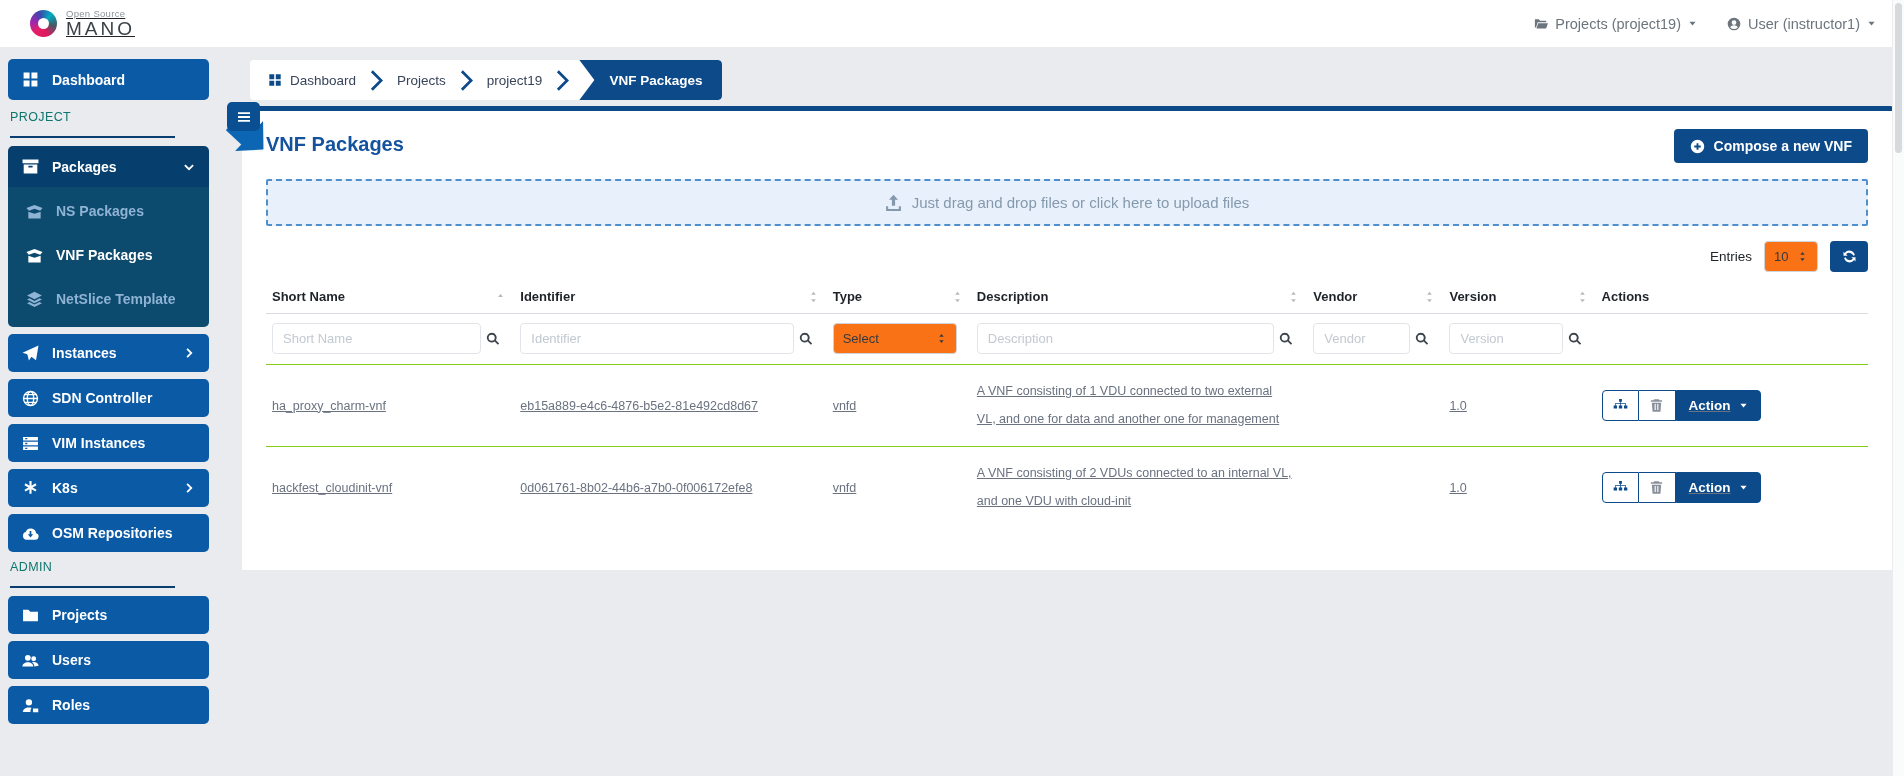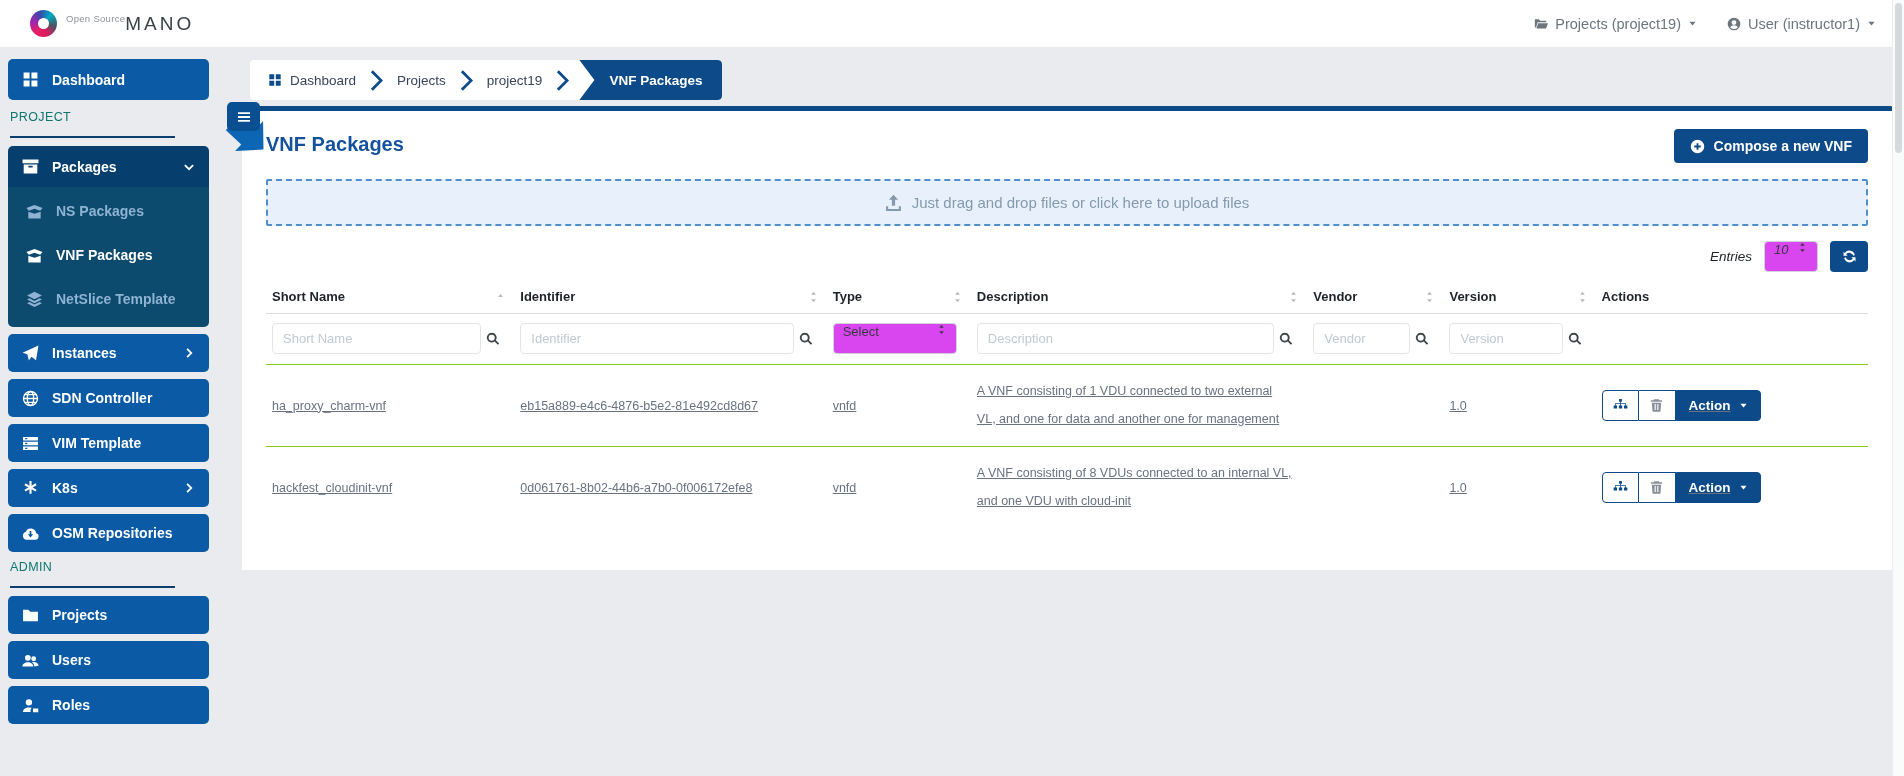--- a/index.html
+++ b/index.html
@@ -20,21 +20,21 @@
   .logo { display:flex; align-items:center; gap:9px; }
   .logo-swirl {
     width:27px; height:27px; border-radius:50%;
     background:conic-gradient(from 220deg,#e91e63,#9c27b0,#3949ab,#00acc1,#455a64,#d81b60,#e91e63);
     position:relative;
   }
   .logo-swirl::after {
     content:""; position:absolute; left:8px; top:8px; width:11px; height:11px;
     border-radius:50%; background:#fff;
   }
-  .logo-text { display:flex; flex-direction:row; line-height:1.05; }
+  .logo-text { display:flex; flex-direction:column; line-height:1.05;text-decoration:underline; }
   .logo-top { font-size:9.5px; color:#8d9399; letter-spacing:.3px; }
   .logo-main { font-size:19px; font-weight:500; letter-spacing:3px; color:#3a4248; }
   .topmenus { display:flex; align-items:center; gap:30px; }
   .topmenu { display:flex; align-items:center; gap:7px; color:#6c757d; font-size:14.5px; cursor:pointer; }
   .topmenu .caret { width:9px; height:9px; fill:#6c757d; }
 
   
   .layout { display:flex; height:729px; }
 
   
@@ -112,26 +112,25 @@
     margin-top:16px; height:47px;
     background:#e8f1fb; border:2px dashed #4e8fcc; border-radius:2px;
     display:flex; align-items:center; justify-content:center; gap:10px;
     color:#8599ad; font-size:15px; cursor:pointer;
   }
   .dropzone .ic { width:17px; height:17px; color:#8599ad; }
 
   .entries-row {
     display:flex; align-items:center; justify-content:flex-end; gap:12px;
     margin:15px 0 8px 0;
-    font-style:italic;
   }
   .entries-label { font-size:13.5px; color:#212529; }
   .select-box {
-    display:flex; align-items:flex-start; justify-content:space-between; gap:8px;
-    border:1px solid #ced4da; border-radius:4px; background:#d946ef;
+    display:flex; align-items:center; justify-content:space-between; gap:8px;
+    border:1px solid #ced4da; border-radius:4px; background:#f97316;
     height:31px; padding:0 9px; font-size:13px; color:#343a40; cursor:pointer;
   }
   .select-box .ic { width:11px; height:11px; color:#343a40; }
   .entries-select { width:54px; }
   .btn-refresh {
     width:38px; height:31px; background:#0d4a8a; color:#fff; border:none;
     border-radius:4px; display:flex; align-items:center; justify-content:center; cursor:pointer;
   }
   .btn-refresh .ic { width:15px; height:15px; }
 
@@ -363,21 +362,21 @@
     <a class="s-item">
       <svg class="ic">
           <use href="#i-globe"></use>
         </svg>
       <span>SDN Controller</span>
     </a>
     <a class="s-item">
       <svg class="ic">
           <use href="#i-server"></use>
         </svg>
-      <span>VIM Template</span>
+      <span>VIM Instances</span>
     </a>
     <a class="s-item">
       <svg class="ic">
           <use href="#i-asterisk"></use>
         </svg>
       <span>K8s</span>
       <svg class="ic chev">
           <use href="#i-chevright"></use>
         </svg>
     </a>
@@ -610,21 +609,21 @@
                     </svg>
                 </button>
               </div>
             </td>
           </tr>
 
           <tr class="data">
             <td>hackfest_cloudinit-vnf</td>
             <td>0d061761-8b02-44b6-a7b0-0f006172efe8</td>
             <td>vnfd</td>
-            <td class="desc">A VNF consisting of 8 VDUs connected to an internal VL, and one VDU with cloud-init</td>
+            <td class="desc">A VNF consisting of 2 VDUs connected to an internal VL, and one VDU with cloud-init</td>
             <td></td>
             <td>1.0</td>
             <td>
               <div class="btn-group">
                 <button class="btn-icon">
                   <svg class="ic">
                       <use href="#i-sitemap"></use>
                     </svg>
                 </button>
                 <button class="btn-icon gray">

